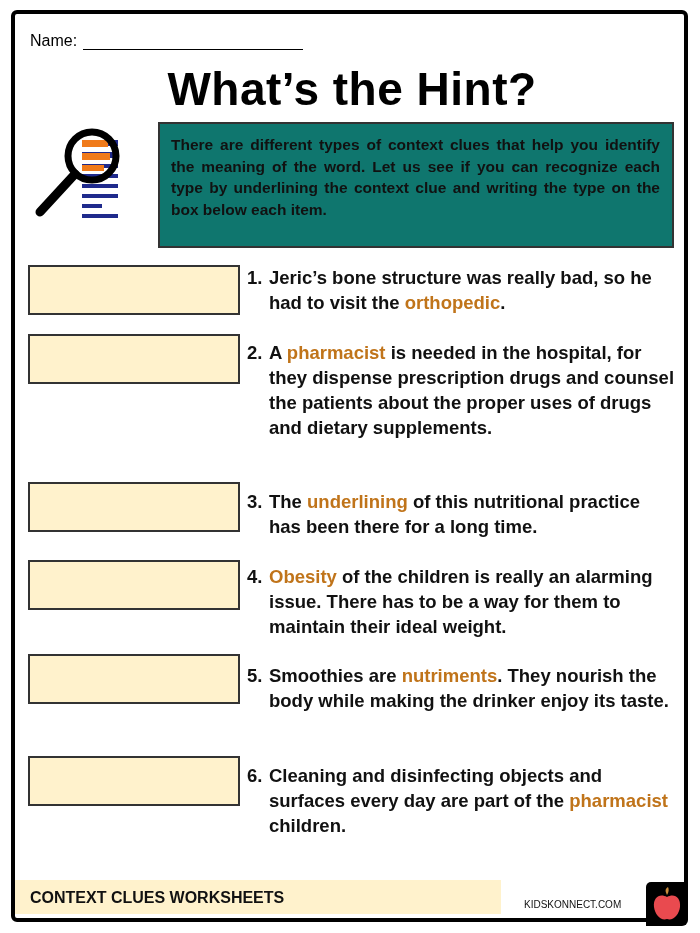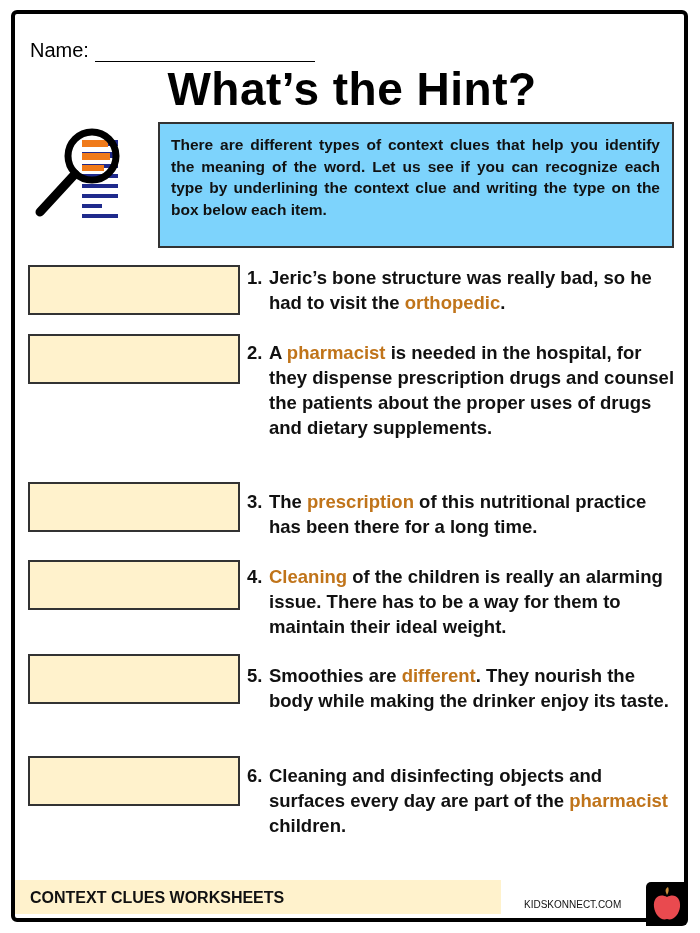--- a/index.html
+++ b/index.html
@@ -1,23 +1,23 @@
 <!DOCTYPE html>
 <html><head>
 <meta charset="utf-8">
 <style>
   html, body { margin:0; padding:0; background:#ffffff; }
   body { width:700px; height:933px; position:relative; overflow:hidden; font-family:"Liberation Sans", sans-serif; }
   .frame { position:absolute; left:11px; top:10px; width:669px; height:904px; border:4px solid #000; border-radius:6px; background:#fff; }
-  .name-row { position:absolute; left:30px; top:39px; font-size:20px; color:#000; display:flex; align-items:flex-end; }
+  .name-row { position:absolute; left:30px; top:29px; font-size:16px; color:#000; display:flex; align-items:flex-end; }
   .name-line { display:inline-block; width:220px; border-bottom:1.5px solid #000; margin-left:6px; height:20px; }
   .title { position:absolute; left:0; width:700px; top:62px; text-align:center; font-size:46px; font-weight:bold; color:#000; letter-spacing:0.5px; }
   .title span { margin-left:4px; }
   .icon-wrap { position:absolute; left:30px; top:120px; width:120px; height:120px; }
-  .intro { position:absolute; left:158px; top:122px; width:489px; height:112px; background:#7dd3fc; border:2px solid #333; padding:10px 12px 0 11px; box-sizing:content-box; font-size:15.5px; font-weight:bold; line-height:21.5px; text-align:justify; color:#111; }
+  .intro { position:absolute; left:158px; top:122px; width:489px; height:112px; background:#0f766e; border:2px solid #333; padding:10px 12px 0 11px; box-sizing:content-box; font-size:15.5px; font-weight:bold; line-height:21.5px; text-align:justify; color:#111; }
   .answer-box { position:absolute; left:28px; width:208px; height:46px; background:#fff2cc; border:2px solid #333; }
   .item { position:absolute; left:247px; width:430px; font-size:18.5px; font-weight:bold; line-height:25px; color:#111; display:flex; }
   .item .num { width:22px; flex:none; }
   .item .txt { flex:1; }
   .hl { color:#c0741a;margin-top:47px; }
   .footer-band { position:absolute; left:15px; top:880px; width:486px; height:34px; background:#fff2cc; }
   .footer-title { position:absolute; left:30px; top:889px; font-size:16px; font-weight:bold; color:#111; }
   .footer-site { position:absolute; left:524px; top:899px; font-size:10px; color:#111; }
   .apple-tab { position:absolute; left:646px; top:882px; width:42px; height:44px; background:#000; border-radius:5px 0 6px 0; }
 </style>
@@ -68,31 +68,31 @@
   <span class="txt"><span>Jeric’s bone structure was really bad, so he had to visit the </span><span class="hl">orthopedic</span><span>.</span></span>
 </div>
 
 <div class="item" style="top:340px;">
   <span class="num">2.</span>
   <span class="txt"><span>A </span><span class="hl">pharmacist</span><span> is needed in the hospital, for they dispense prescription drugs and counsel the patients about the proper uses of drugs and dietary supplements.</span></span>
 </div>
 
 <div class="item" style="top:489px;">
   <span class="num">3.</span>
-  <span class="txt"><span>The </span><span class="hl">prescription</span><span> of this nutritional practice has been there for a long time.</span></span>
+  <span class="txt"><span>The </span><span class="hl">underlining</span><span> of this nutritional practice has been there for a long time.</span></span>
 </div>
 
 <div class="item" style="top:564px;">
   <span class="num">4.</span>
-  <span class="txt"><span></span><span class="hl">Cleaning</span><span> of the children is really an alarming issue. There has to be a way for them to maintain their ideal weight.</span></span>
+  <span class="txt"><span></span><span class="hl">Obesity</span><span> of the children is really an alarming issue. There has to be a way for them to maintain their ideal weight.</span></span>
 </div>
 
 <div class="item" style="top:663px;">
   <span class="num">5.</span>
-  <span class="txt"><span>Smoothies are </span><span class="hl">different</span><span>. They nourish the body while making the drinker enjoy its taste.</span></span>
+  <span class="txt"><span>Smoothies are </span><span class="hl">nutriments</span><span>. They nourish the body while making the drinker enjoy its taste.</span></span>
 </div>
 
 <div class="item" style="top:763px;">
   <span class="num">6.</span>
   <span class="txt"><span>Cleaning and disinfecting objects and surfaces every day are part of the </span><span class="hl">pharmacist</span><span> children.</span></span>
 </div>
 
 <div class="footer-band"></div>
 <div class="footer-title">CONTEXT CLUES WORKSHEETS</div>
 <div class="footer-site">KIDSKONNECT.COM</div>

